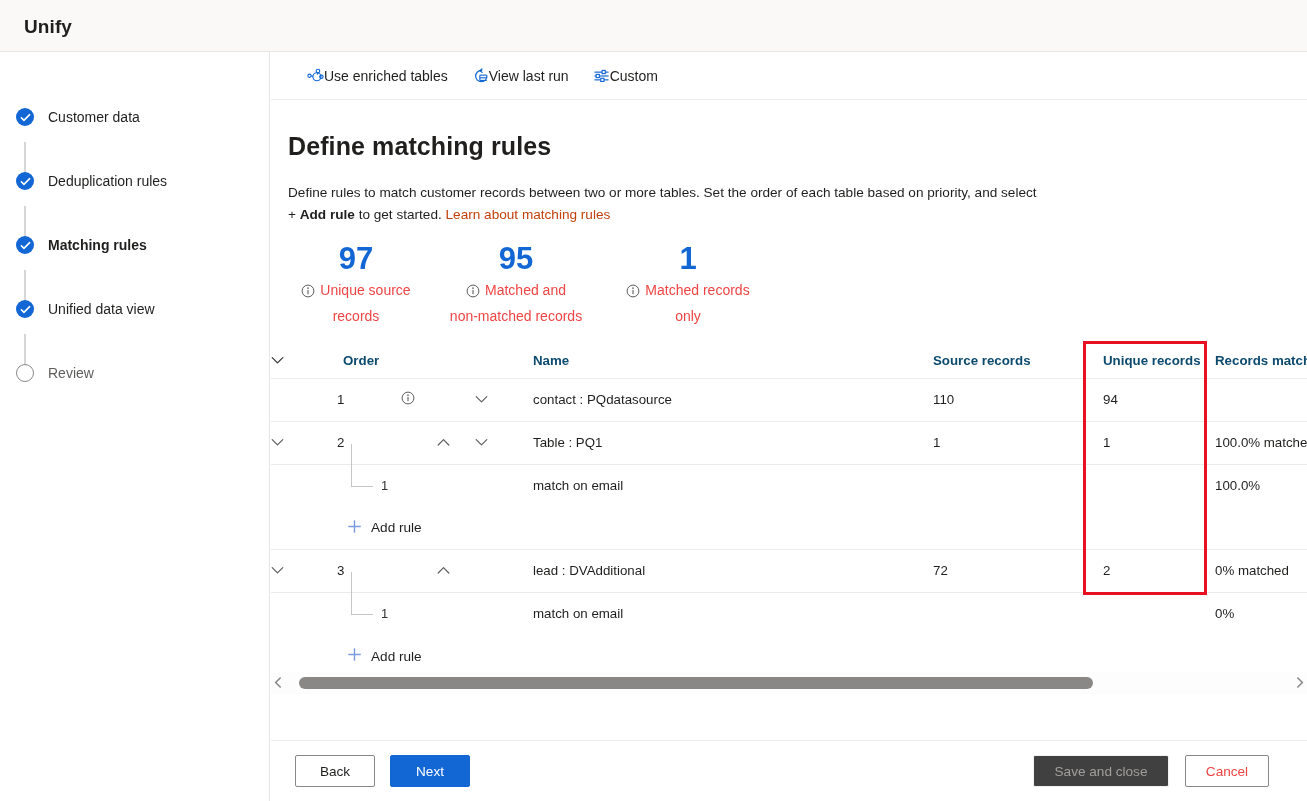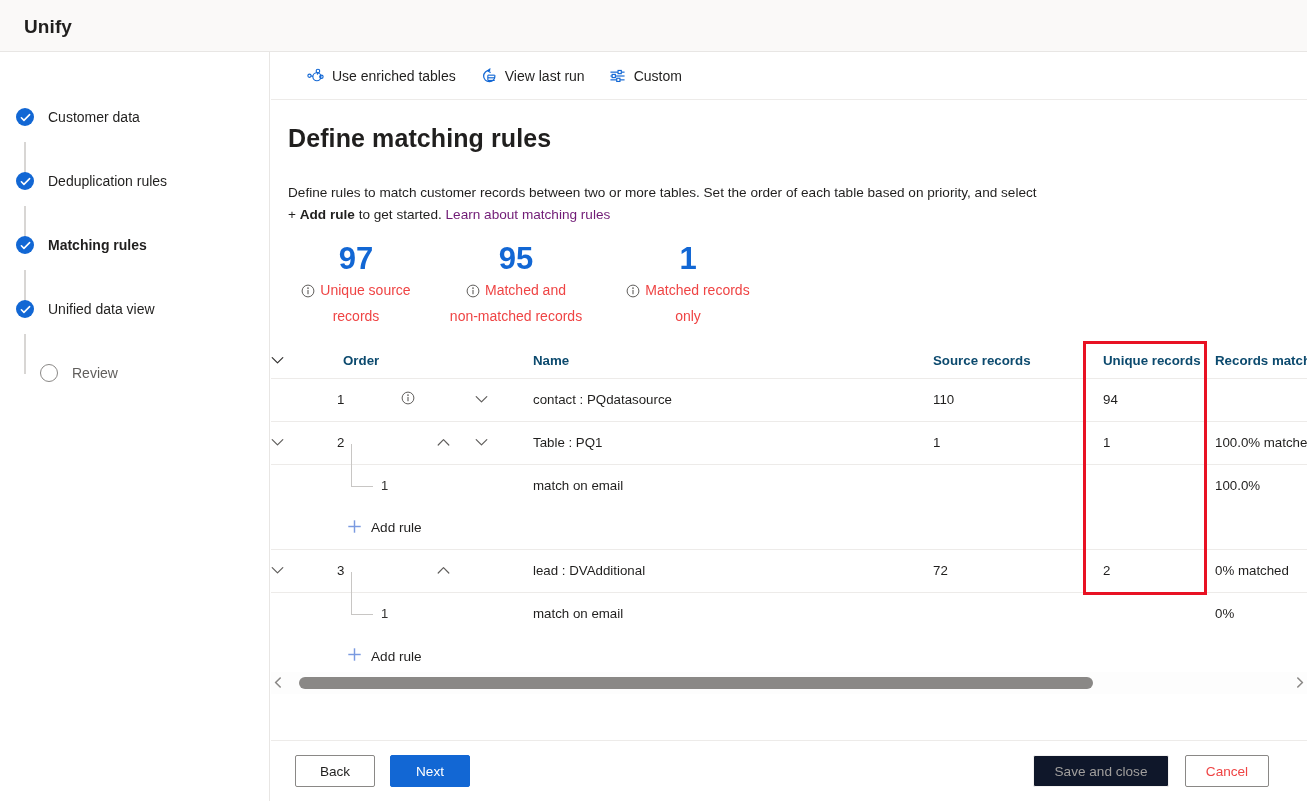--- a/index.html
+++ b/index.html
@@ -66,48 +66,48 @@
   
   .cmdbar {
     position: absolute; left: 271px; top: 52px;
     width: 1036px; height: 48px;
     background: #ffffff;
     border-bottom: 1px solid #edebe9;
     display: flex; align-items: center;
     padding-left: 28px;
   }
   .cmd {
-    display: flex; align-items: center; gap: 8px;
+    display: flex; align-items: center; 
     height: 32px; padding: 0 8px;
     font-size: 14px; color: #201f1e;
     cursor: pointer; border-radius: 2px;
     white-space: nowrap;
   }
   .cmd + .cmd { margin-left: 8px; }
   .cmd svg { display: block; flex: 0 0 auto; }
 
   
   .main {
     position: absolute; left: 271px; top: 100px;
     width: 1036px; height: 640px;
     background: #ffffff;
     overflow: hidden;
   }
   .page-title {
-    position: absolute; left: 17px; top: 24px;
+    position: absolute; left: 17px; top: 32px;
     font-size: 25px; font-weight: 600; color: #201f1e;
     letter-spacing: .1px;
   }
   .page-desc {
     position: absolute; left: 17px; top: 82px;
     width: 752px;
     font-size: 13.6px; line-height: 22px; color: #201f1e;
   }
   .page-desc b { font-weight: 700; }
-  .page-desc a { color: #701a75; text-decoration: none; }
+  .page-desc a { color: #c2410c; text-decoration: none; }
 
   
   .stats {
     position: absolute; left: 17px; top: 140px;
     display: flex;
   }
   .stat { width: 136px; text-align: center; }
   .stat .num {
     font-size: 31px; font-weight: 600; color: #1267d4;
     line-height: 38px;
@@ -211,21 +211,21 @@
   .btn {
     position: absolute; top: 14px;
     height: 32px; min-width: 80px;
     font-size: 13.6px; font-family: "Liberation Sans", sans-serif;
     border-radius: 2px; cursor: pointer;
     display: flex; align-items: center; justify-content: center;
     padding: 0 16px;
   }
   .btn-back   { left: 24px;  background: #fff; border: 1px solid #8a8886; color: #201f1e; }
   .btn-next   { left: 119px; background: #1267d4; border: 1px solid #1267d4; color: #fff; }
-  .btn-save   { left: 762px; background: #0f172a; border: 1px solid #f3f2f1; color: #a19f9d; cursor: default; width: 136px; }
+  .btn-save   { left: 762px; background: #404040; border: 1px solid #f3f2f1; color: #a19f9d; cursor: default; width: 136px; }
   .btn-cancel { left: 914px; background: #fff; border: 1px solid #8a8886; color: #ef4444; width: 84px; }
 </style>
 </head>
 <body>
 
 <div class="appbar">
   <div class="appbar-title">Unify</div>
 </div>
 
 <div class="rail">
@@ -265,21 +265,21 @@
 
     <div class="step done" style="height:40px;margin-top:24px;">
       <span class="bullet done">
         <svg width="11" height="11" viewBox="0 0 12 12">
             <path d="M1.5 6.3l2.8 2.8L10.5 2.9" stroke="#fff" stroke-width="1.7" fill="none" stroke-linecap="round" stroke-linejoin="round"></path>
           </svg>
       </span>
       <span class="label">Unified data view</span>
     </div>
 
-    <div class="step todo" style="height:40px;margin-top:24px;margin-left:24px;">
+    <div class="step todo" style="height:40px;margin-top:24px;">
       <span class="bullet todo"></span>
       <span class="label">Review</span>
     </div>
 
   </div>
 </div>
 
 <div class="cmdbar">
 
   <div class="cmd">

